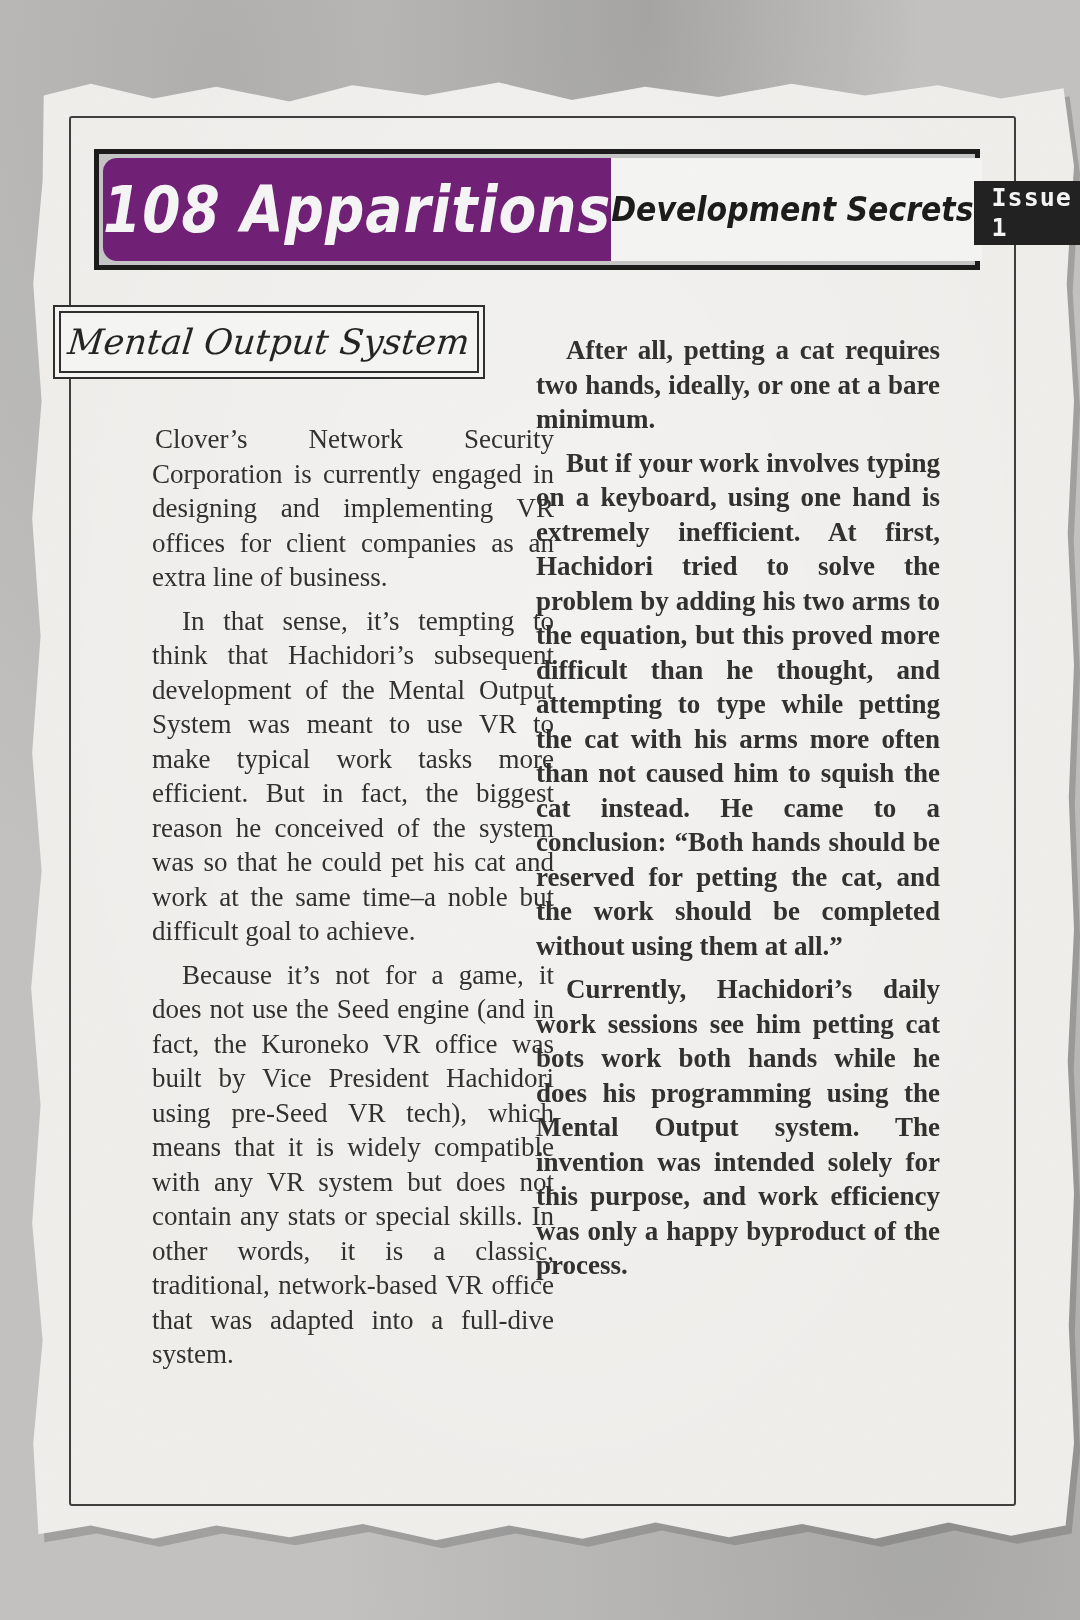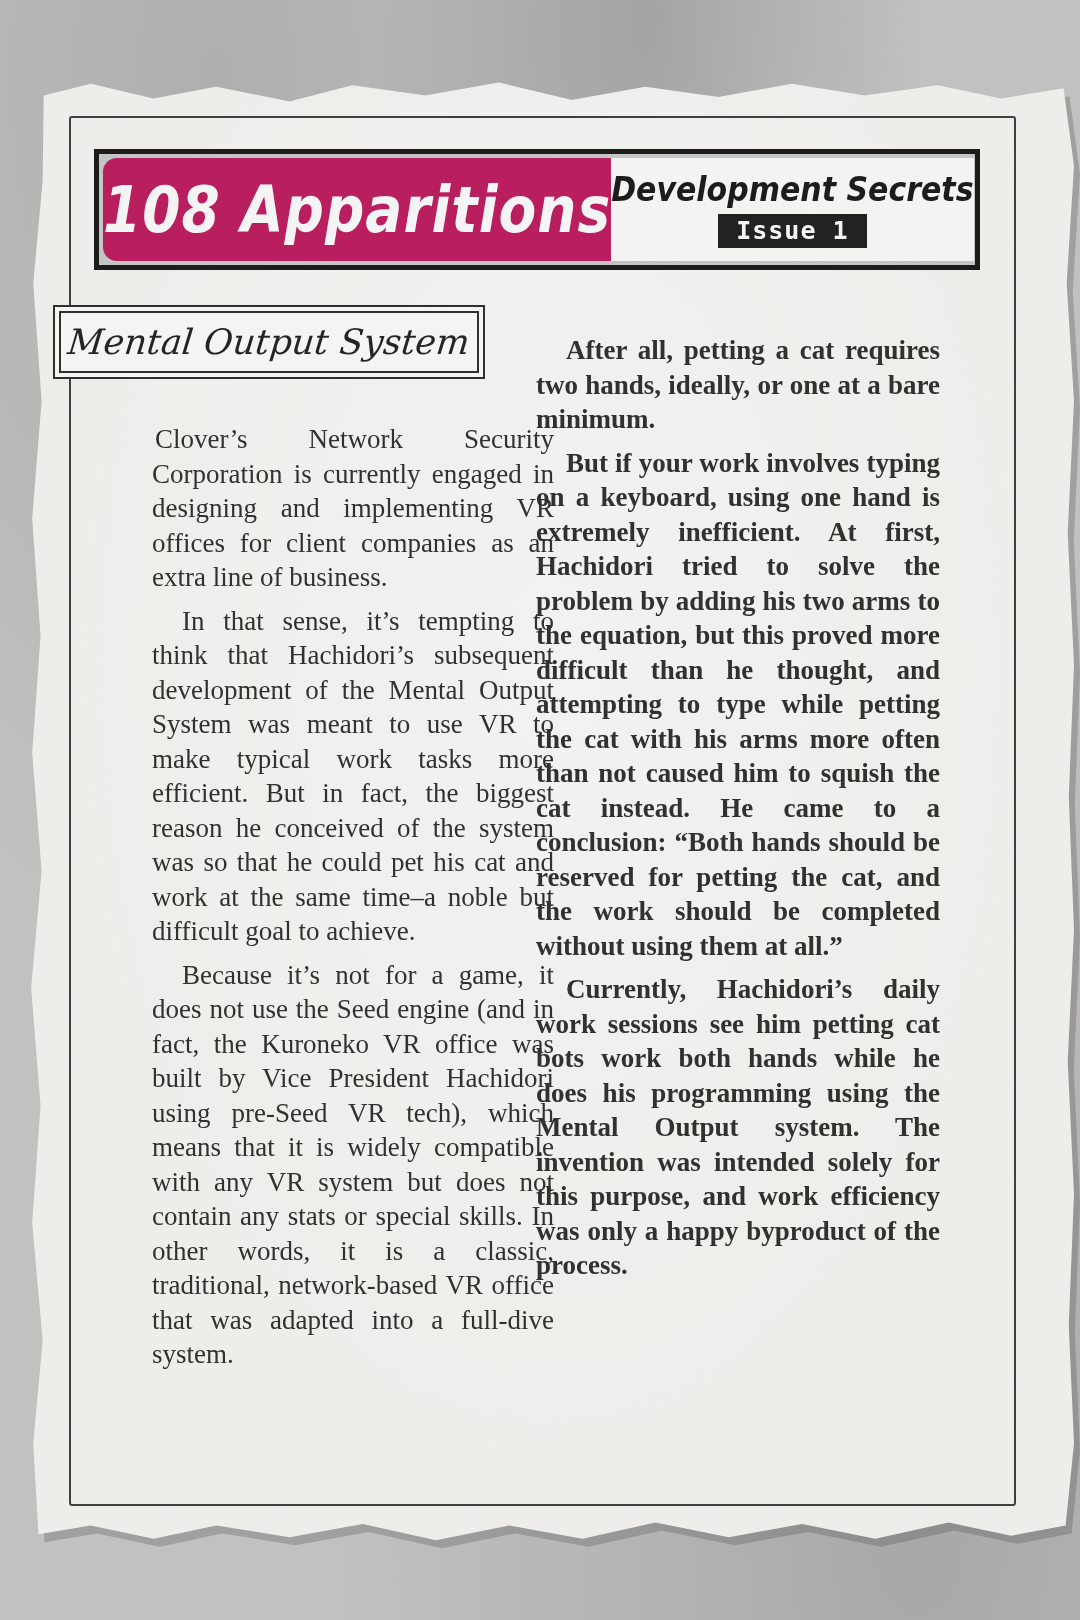--- a/index.html
+++ b/index.html
@@ -27,32 +27,32 @@
   }
   .page-frame {
     position:absolute; left:69px; top:116px; width:943px; height:1386px;
     border:2px solid #3b3b39; border-radius:3px;
   }
   
   .masthead {
     position:absolute; left:94px; top:149px; width:886px; height:121px;
     border:5px solid #161616; background:#c9c9c9; padding:4px; box-sizing:border-box;
   }
-  .masthead-inner { background:#be185d; height:100%; display:flex;border-radius:14px; }
+  .masthead-inner { background:#701a75; height:100%; display:flex;border-radius:14px; }
   .masthead-left {
     flex:1; display:flex; align-items:center; justify-content:center;
     color:#fdfdfd;
   }
   .masthead-title {
     font-family:"DejaVu Sans", sans-serif; font-weight:bold; font-style:italic;
     font-size:55px; letter-spacing:1px; transform:scaleY(1.18); white-space:nowrap;
   }
   .masthead-right {
     width:371px; margin-right:16px; background:#fbfbfa;
-    display:flex; flex-direction:column; align-items:center; justify-content:center;
+    display:flex; flex-direction:row; align-items:center; justify-content:space-between;
   }
   .masthead-subtitle {
     font-family:"DejaVu Sans", sans-serif; font-weight:bold; font-style:italic;
     font-size:30px; color:#161616; white-space:nowrap; transform:scaleY(1.1);
   }
   .issue-badge {
     margin-top:7px; background:#1c1c1c; color:#fdfdfd;
     font-family:"DejaVu Sans Mono", monospace; font-weight:bold;
     font-size:25px; line-height:30px; padding:2px 18px; letter-spacing:1px;
   }

